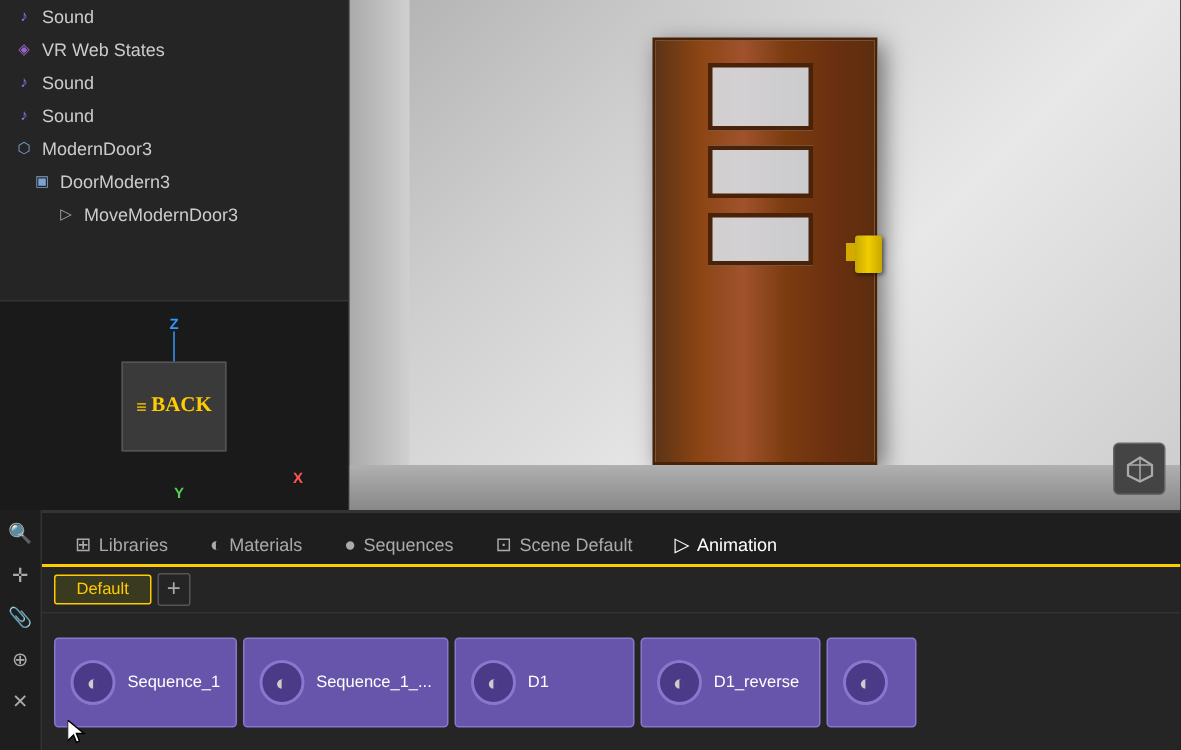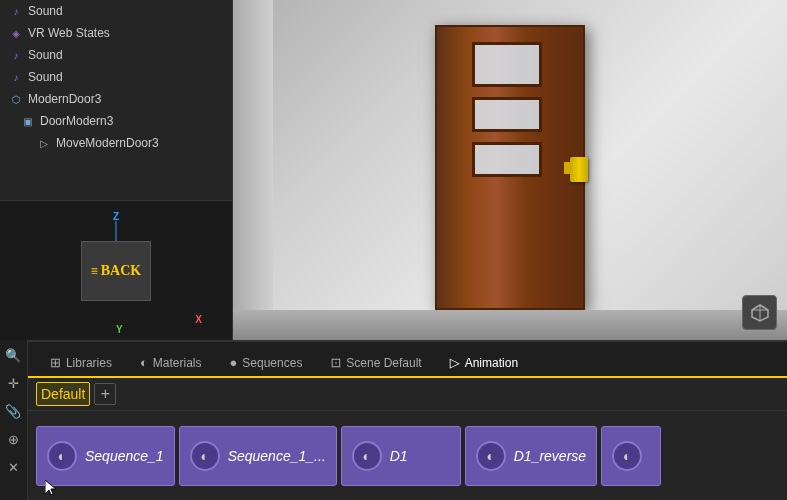--- a/index.html
+++ b/index.html
@@ -296,23 +296,23 @@
     .sub-tab-row {
       display: flex;
       align-items: center;
       padding: 4px 8px;
       background: #252525;
       border-bottom: 1px solid #333;
       gap: 4px;
     }
 
     .sub-tab {
-      padding: 3px 4px;
+      padding: 3px 14px;
       color: #ffcc00;
-      font-size: 14px;
+      font-size: 11px;
       cursor: pointer;
       border: 1px solid #ffcc00;
       border-radius: 2px;
       background: transparent;
     }
     .sub-tab.active {
       background: #3a3a20;
     }
 
     .add-btn {
@@ -363,25 +363,24 @@
       display: flex;
       align-items: center;
       justify-content: center;
       color: #ccc;
       font-size: 14px;
       flex-shrink: 0;
       border: 2px solid #8877cc;
     }
     .seq-card-label {
       color: #ffffff;
-      font-size: 14px;
+      font-size: 11px;
       white-space: nowrap;
       overflow: hidden;
       text-overflow: ellipsis;
-      font-style: italic;
     }
 
     
     .left-sidebar-icons {
       position: absolute;
       left: 0;
       bottom: 0;
       width: 28px;
       height: 160px;
       background: #1e1e1e;

